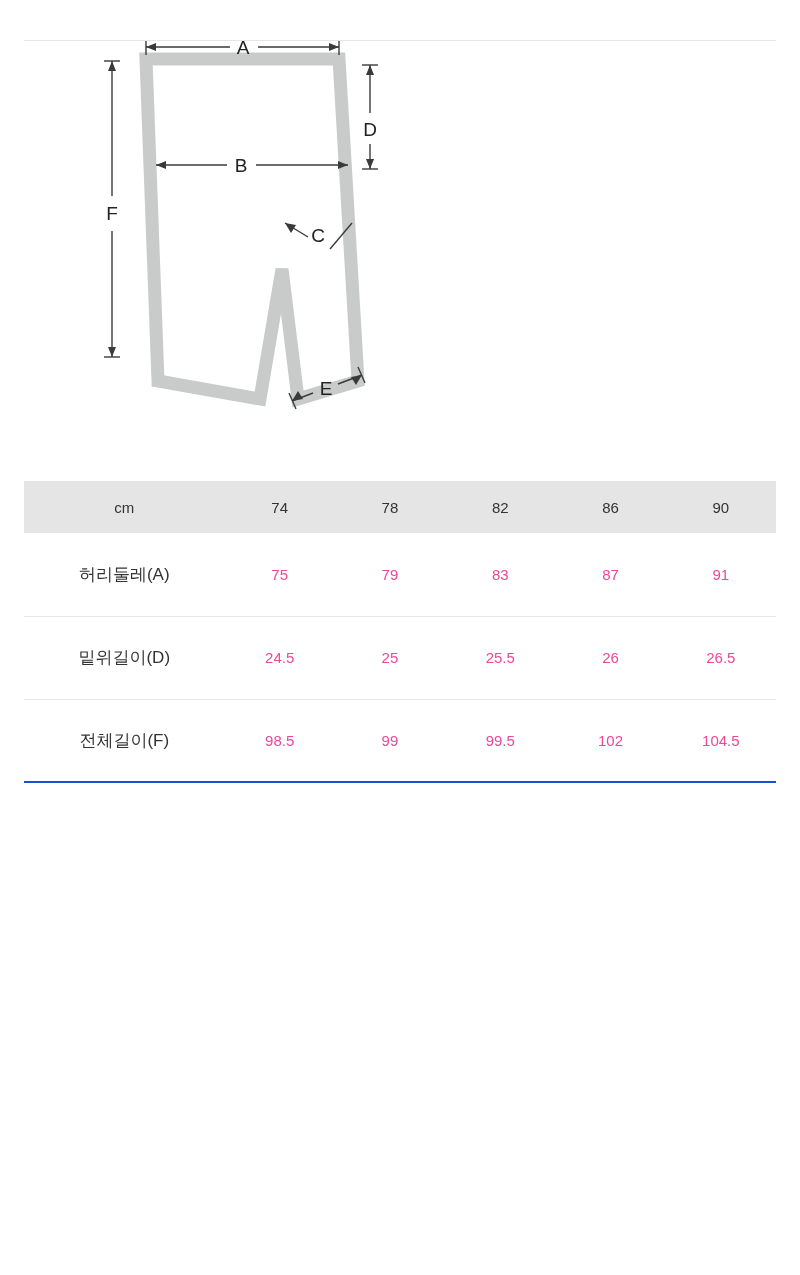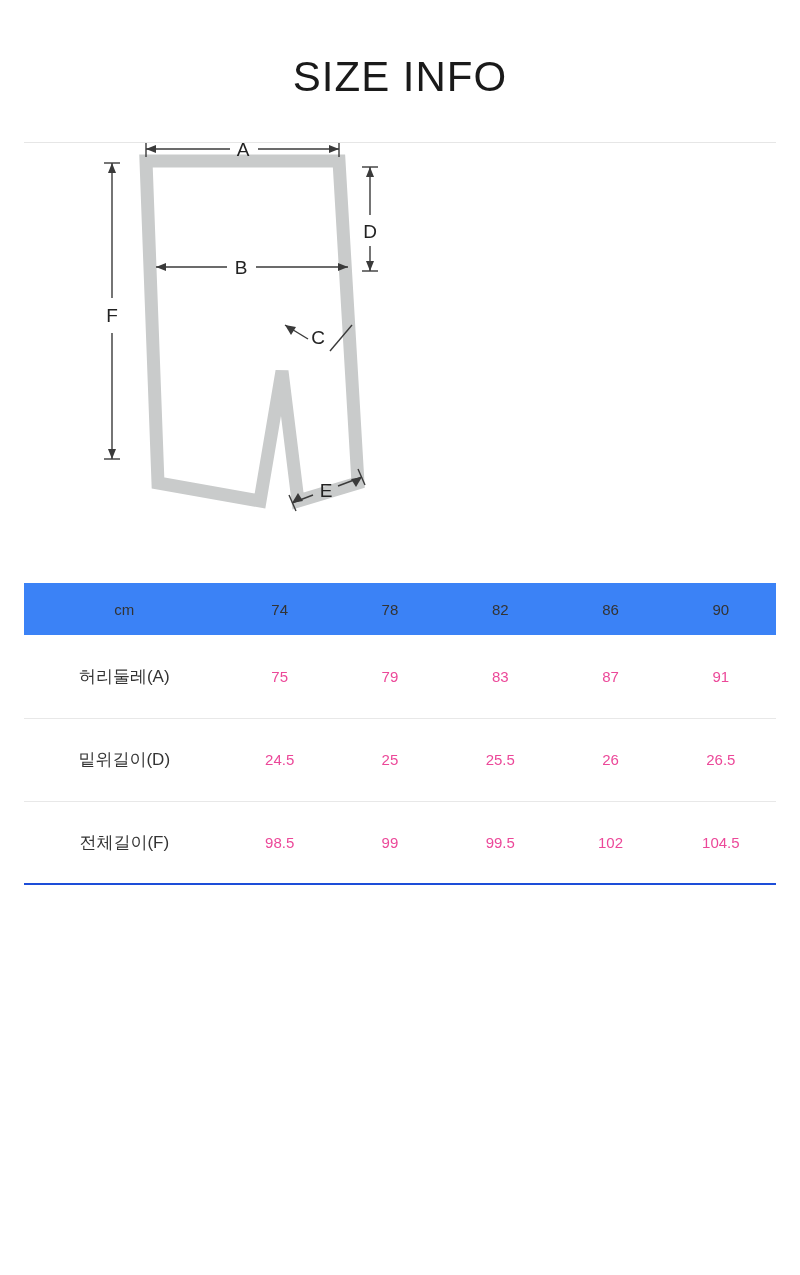--- a/index.html
+++ b/index.html
@@ -60,21 +60,21 @@
   table.size-table td {
     text-align: center;
     font-size: 15px;
     font-weight: 400;
     color: #ec4899;
     padding: 0;
     height: 56px;
     vertical-align: middle;
   }
   table.size-table thead tr {
-    background: #3b82f6;
+    background: #e5e5e5;
   }
   table.size-table thead th {
     font-weight: 400;
     height: 52px;
     color: #333333;
   }
   table.size-table tbody tr {
     border-bottom: 1px solid #e8e8e8;
   }
   table.size-table tbody tr:last-child {
@@ -93,21 +93,20 @@
     font-size: 19px;
     fill: #222222;
     font-family: "Liberation Sans", sans-serif;
   }
 </style>
 </head>
 <body>
 
 <div class="page">
 
-  <h1 class="title">SIZE INFO</h1>
   <div class="title-rule"></div>
 
   <div class="diagram-wrap">
     <svg class="diagram-svg" width="600" height="430" viewBox="0 0 600 430">
 
       <g>
         <path d="M 46 18 L 239 18 L 258 340 L 198 358 L 182 228 L 160 358 L 58 340 L 46 18 Z" fill="none" stroke="#c9cbcb" stroke-width="13" stroke-linejoin="miter"></path>
       </g>
 
       <g stroke="#3a3a3a" stroke-width="1.4" fill="none">

